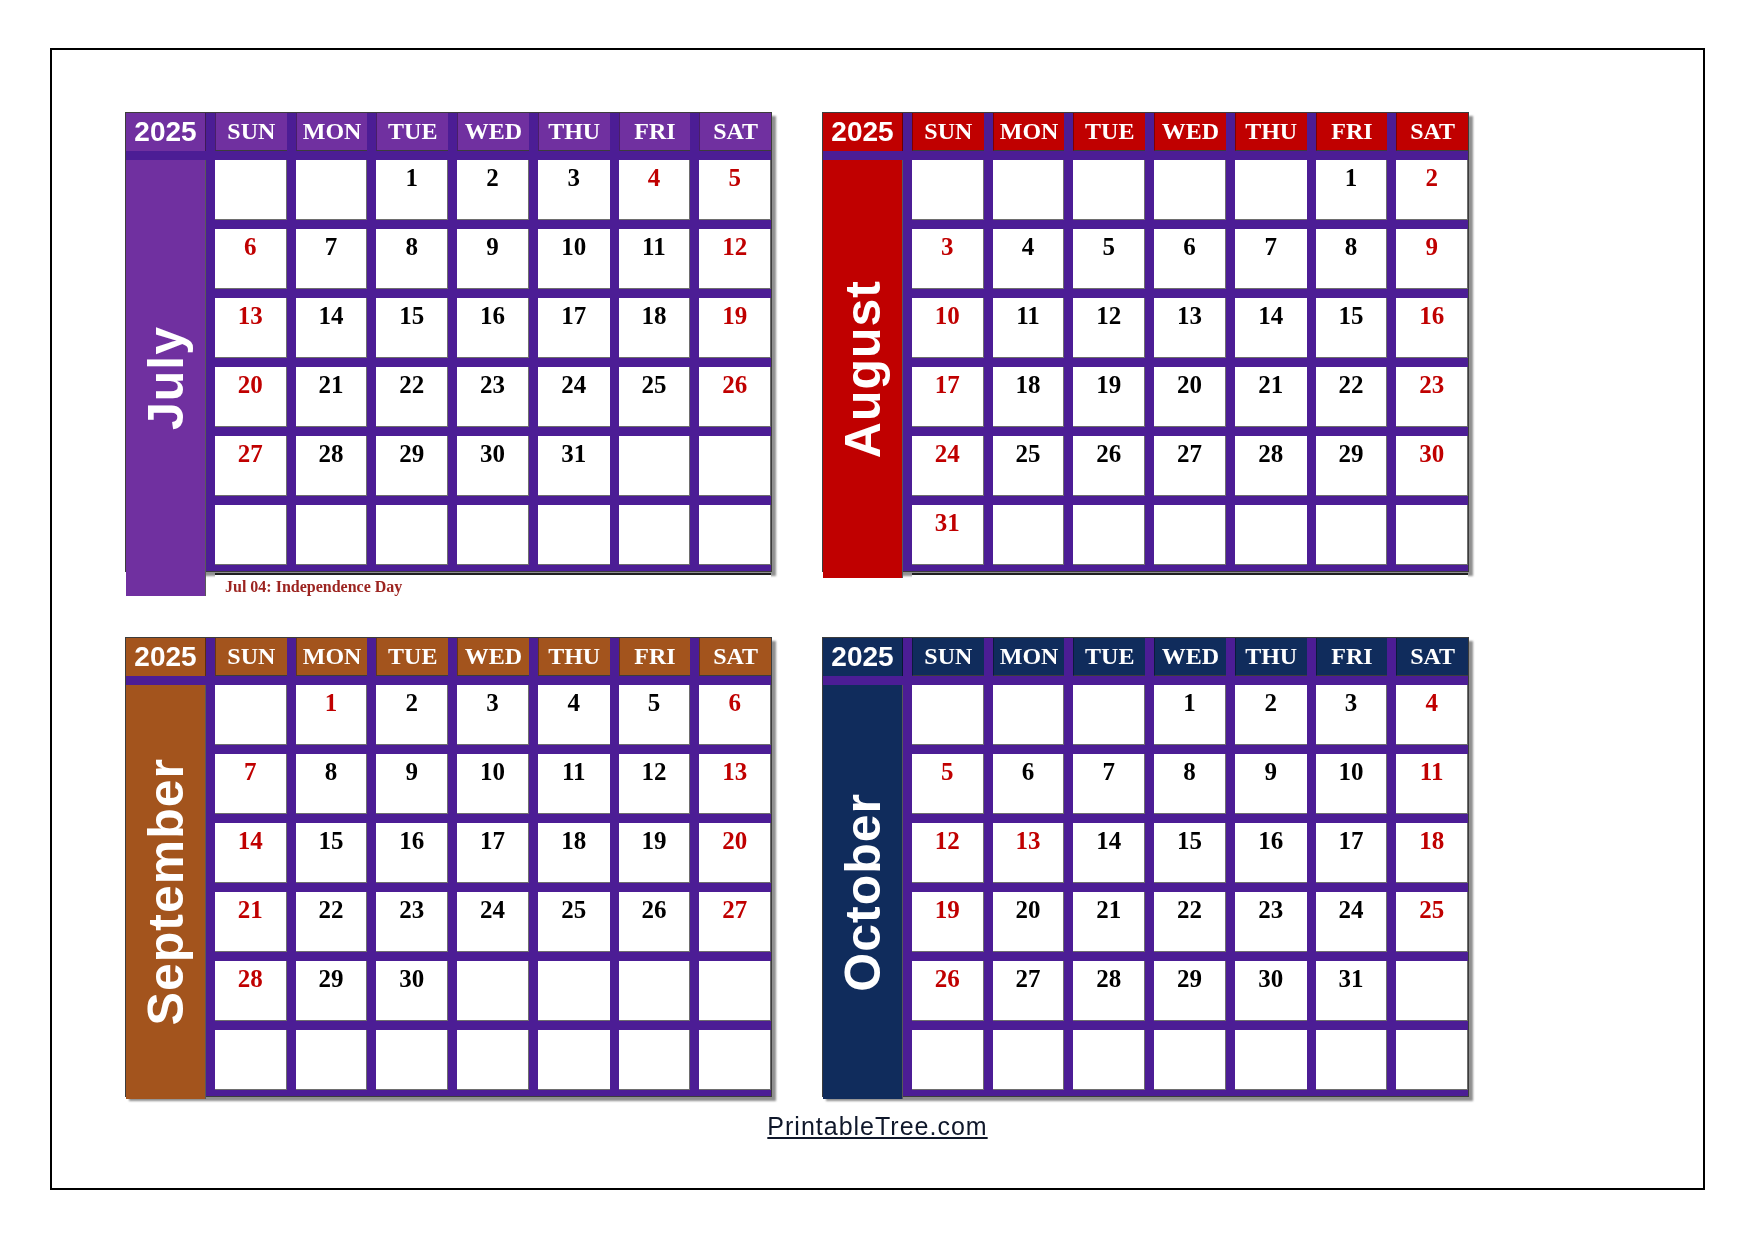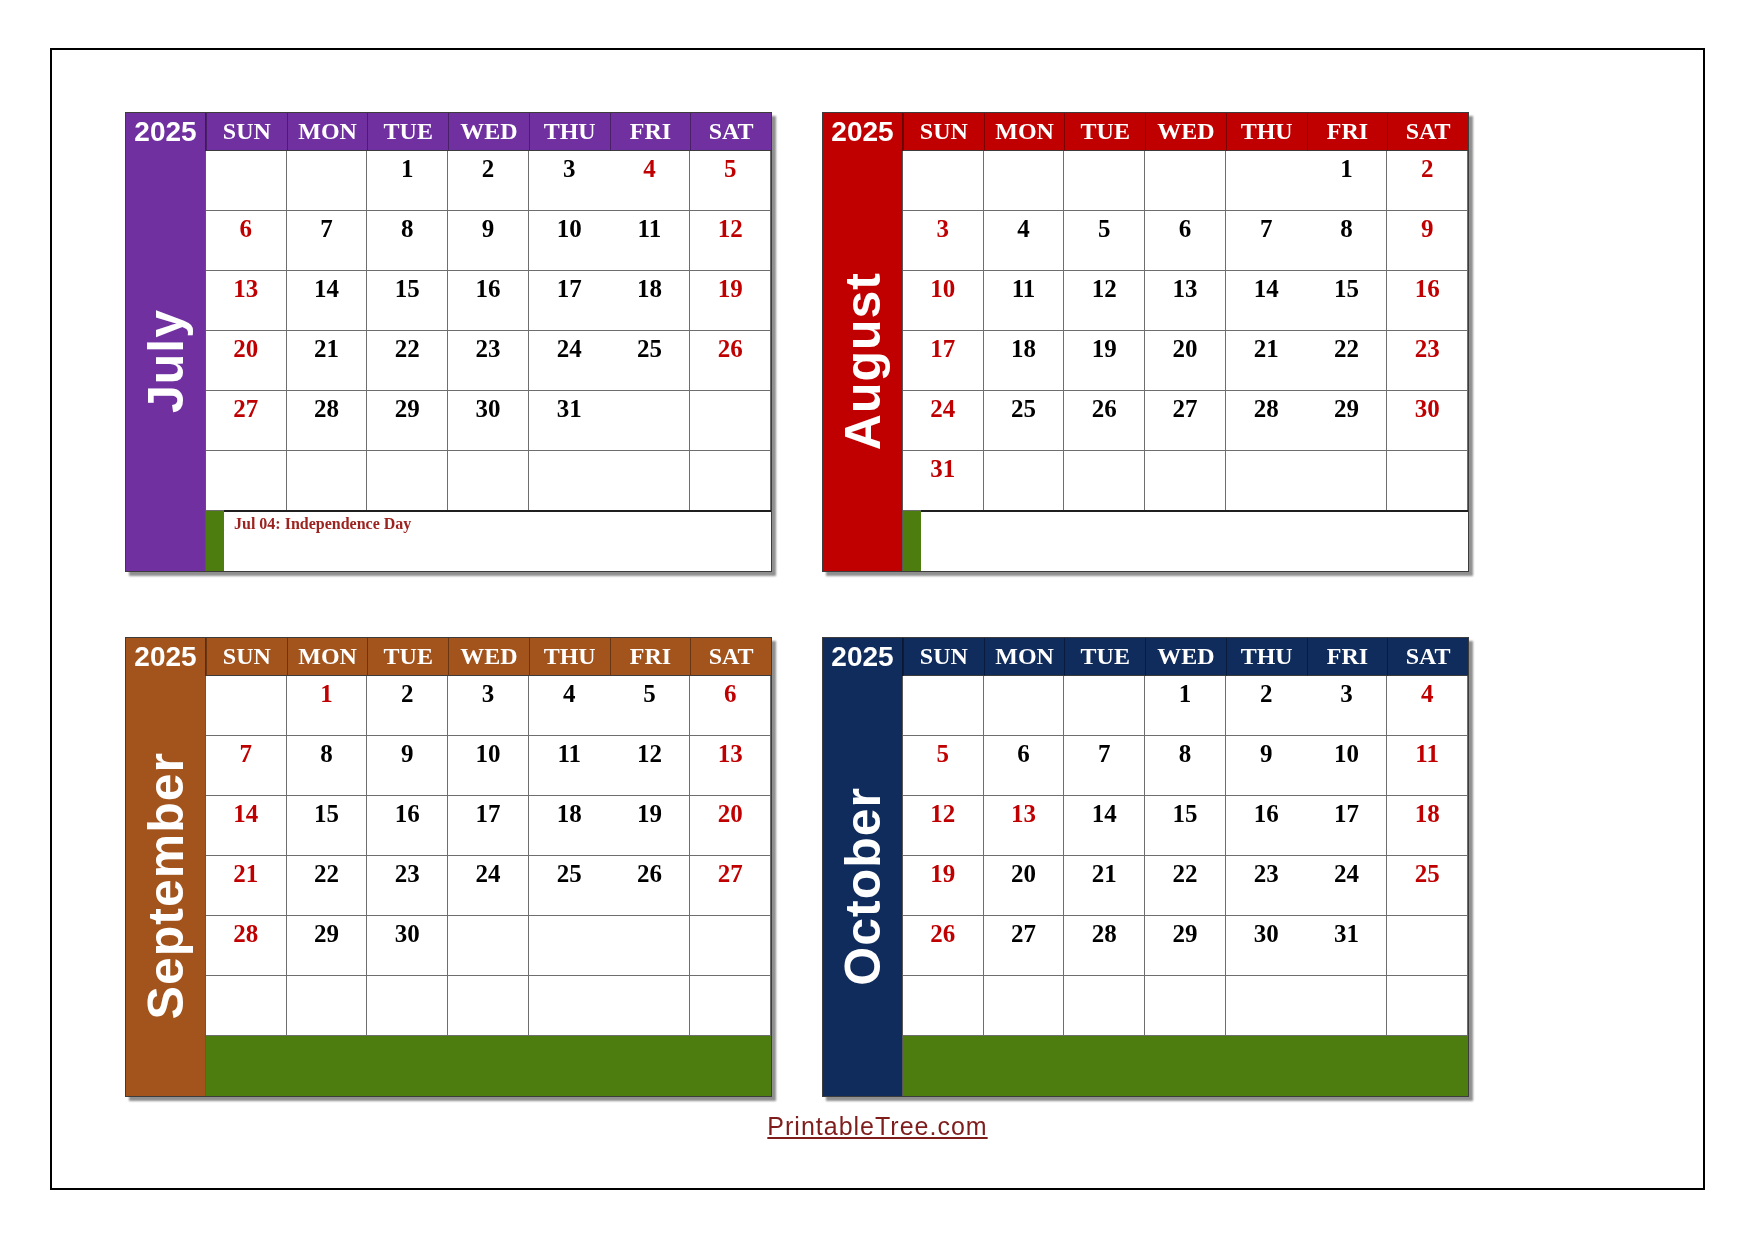--- a/index.html
+++ b/index.html
@@ -8,23 +8,24 @@
   .page-border {
     position:absolute; left:50px; top:48px; width:1655px; height:1142px;
     border:2px solid #000; background:#fff;
   }
   .calendar {
     position:absolute;
     width:647px; height:460px;
     display:grid;
     grid-template-columns:80px repeat(7, 1fr);
     grid-template-rows:38px repeat(6, 60px) 1fr;
-    background:#4d7c0f;
+    background:#4c1d95;
     border:1px solid #3c3c3c;
     box-shadow:4px 4px 2px #8f8f8f;
+    gap:9px;
   }
   .cal-0 { left:125px; top:112px; }
   .cal-1 { left:822px; top:112px; }
   .cal-2 { left:125px; top:637px; }
   .cal-3 { left:822px; top:637px; }
 
   .year-cell {
     grid-row:1; grid-column:1;
     background:var(--accent);
     color:#fff;
@@ -78,21 +79,20 @@
     grid-column:2 / 9;
     background:#fff;
     border-top:2px solid #1f1f1f;
     margin-top:-1px;
     padding:3px 0 0 10px;
     font-family:"Liberation Serif", serif;
     font-weight:bold;
     font-size:16px;
     color:#9c2420;
     text-align:left;
-    margin-left:18px;
   }
   .footer {
     position:absolute; left:0; right:0; top:1112px;
     text-align:center;
   }
   .footer a {
     font-family:"Liberation Sans", sans-serif;
     font-size:25px;
     letter-spacing:1px;
     text-decoration:underline;
@@ -325,15 +325,15 @@
       <div class="datecell"></div>
       <div class="datecell"></div>
       <div class="datecell"></div>
       <div class="datecell"></div>
       <div class="datecell"></div>
       <div class="datecell"></div>
       <div class="datecell"></div>
   </div>
 
   <div class="footer">
-    <a style="color: #7f1d1d; margin-top: 44px;">PrintableTree.com</a>
+    <a style="color: #0f172a; margin-top: 44px;">PrintableTree.com</a>
   </div>
 </div>
 
 </body></html>

